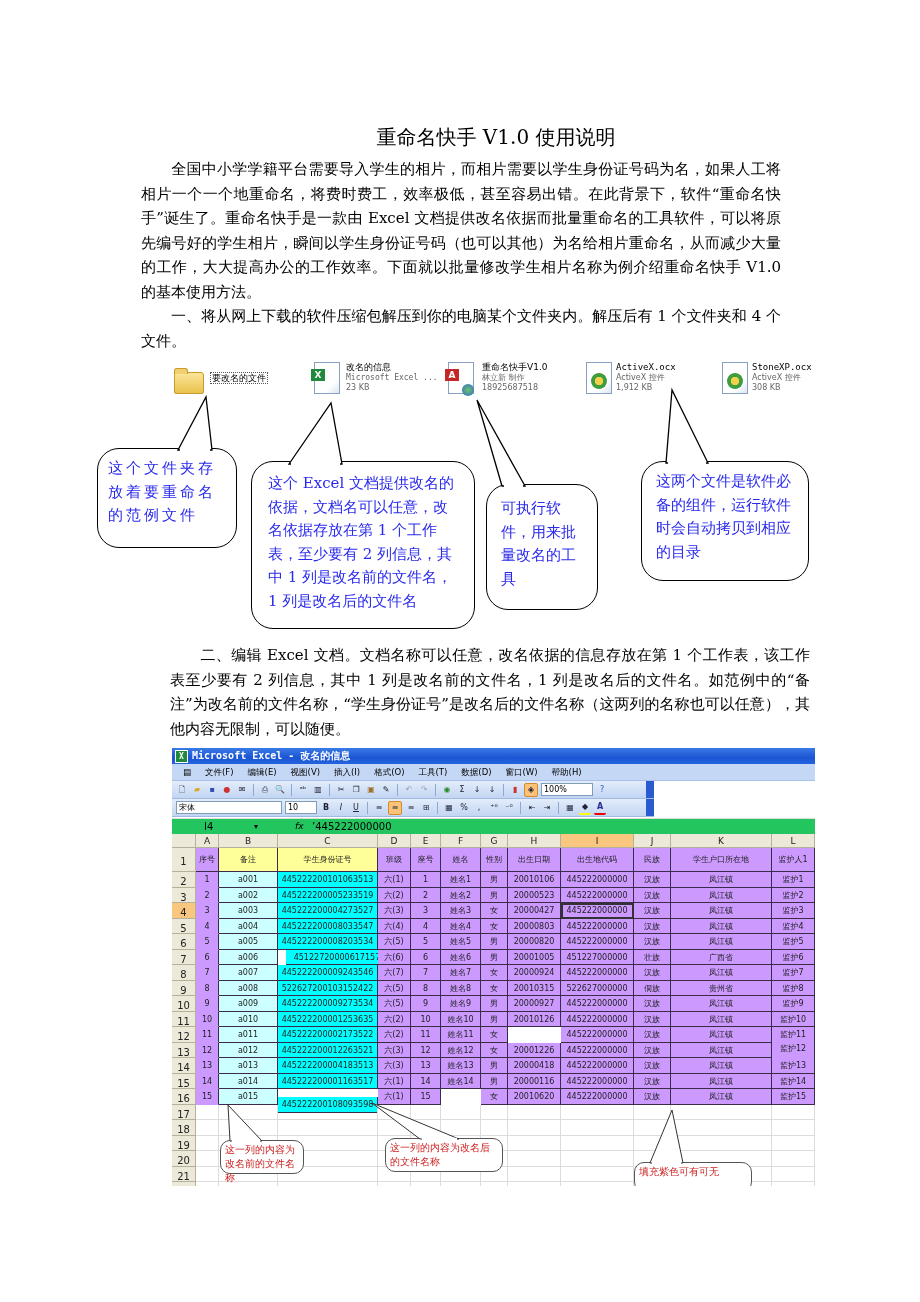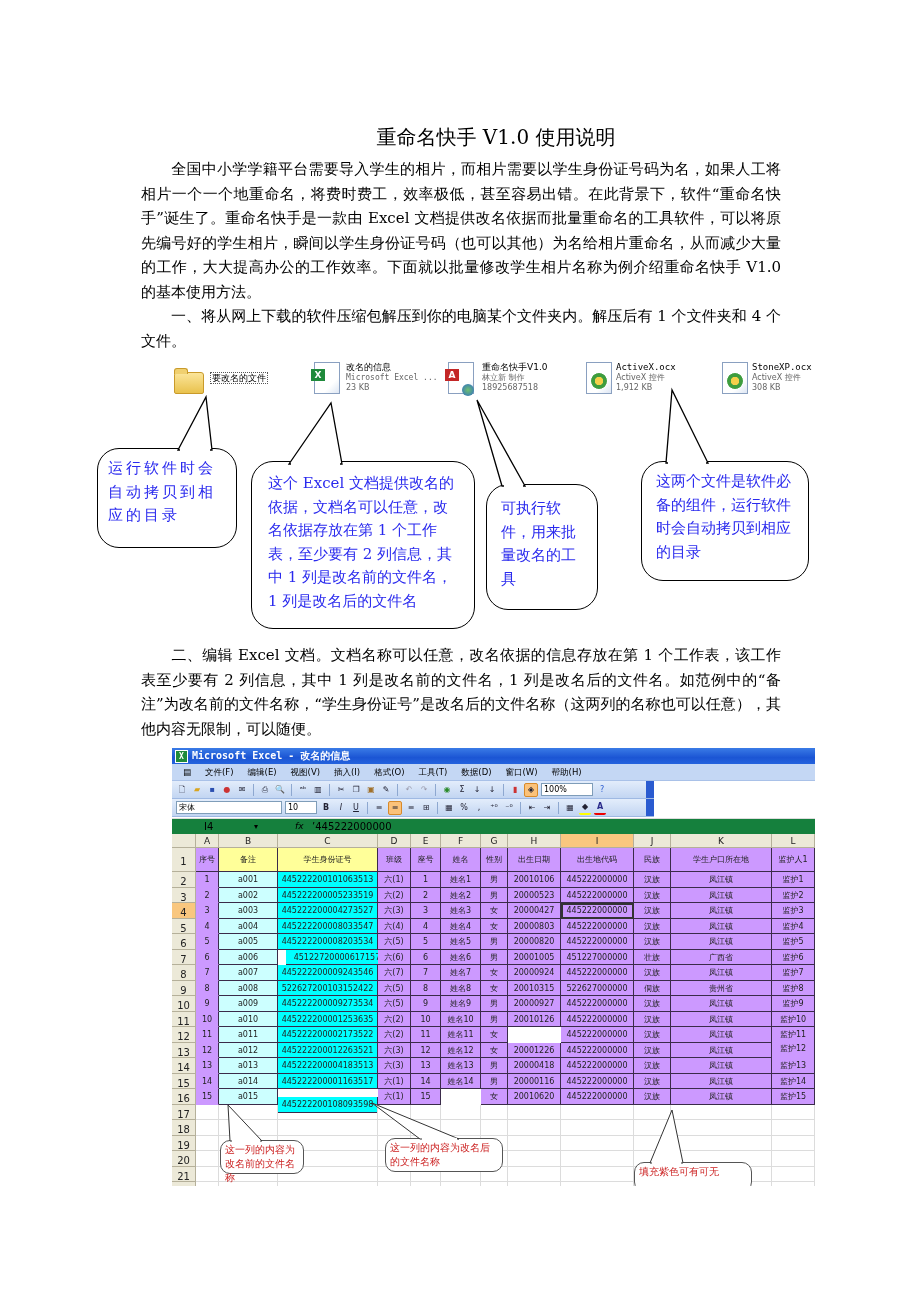--- a/index.html
+++ b/index.html
@@ -26,21 +26,21 @@
   .xl-title { height:16px; background:linear-gradient(#3a7be6,#1b55d4 60%,#2463de); color:#fff; font-size:10px; font-weight:bold; line-height:16px; padding-left:20px; position:relative; font-family:"DejaVu Sans Mono",monospace; }
   .xl-title .xicon { position:absolute; left:3px; top:2px; width:11px; height:11px; background:#1f8a3b; border:1px solid #fff; font-size:8px; line-height:11px; text-align:center; }
   .xl-menu { height:16px; background:#c4d7f4; font-size:8.5px; line-height:16px; display:flex; gap:0; padding-left:4px; border-bottom:1px solid #a9c1e8; }
   .xl-menu span { padding:0 7px; }
   .tb { height:17px; background:linear-gradient(#e3edfb,#c2d5f2); display:flex; align-items:center; padding-left:4px; gap:3px; font-size:8px; border-bottom:1px solid #9fb9e3; }
   .tbtn { width:12px; height:12px; display:inline-block; border-radius:2px; font-size:8px; line-height:12px; text-align:center; color:#223; }
   .tbtn.active { background:#fbc27a; border:1px solid #d88a2a; }
   .sep { width:1px; height:12px; background:#8ea8d0; margin:0 2px; }
   .sel { background:#fff; border:1px solid #7f9db9; height:11px; font-size:8px; line-height:11px; padding:0 2px; }
   .tb-end { width:8px; height:17px; background:#2a5bd0; margin-left:auto; }
-  .xl-formula { position:absolute; top:70px; left:0; width:643px; height:15px; background:#15803d; border-top:1px solid #ddd; font-size:10px; line-height:15px; }
+  .xl-formula { position:absolute; top:70px; left:0; width:643px; height:15px; background:#22c55e; border-top:1px solid #ddd; font-size:10px; line-height:15px; }
   .grid { position:absolute; left:0; top:86px; }
   .cell { position:absolute; box-sizing:border-box; font-size:8px; text-align:center; overflow:hidden; white-space:nowrap; border-right:1px solid #3a2b4a; border-bottom:1px solid #3a2b4a; color:#222; }
   .hdr { background:#ece9d8; border-right:1px solid #b5b09a; border-bottom:1px solid #b5b09a; font-size:9px; color:#222; }
   .hdr.on { background:#f9c77f; }
   .rn { background:#ece9d8; border-right:1px solid #b5b09a; border-bottom:1px solid #b5b09a; font-size:10px; color:#222; }
   .rn.on { background:#f9c77f; }
   .purple { background:#cc99ff; }
   .ltblue { background:#ccffff; }
   .cyan { background:#00ffff; }
   .yellow { background:#ffff99; }
@@ -101,41 +101,41 @@
   <div class="icon" style="left:0; top:2px;">
       <div class="doc" style="position:absolute;left:4px;top:0;">
         <div class="gear"></div>
       </div>
     </div>
   <div class="name" style="position:absolute; left:34px; top:2px; font-family:'DejaVu Sans Mono',monospace;">StoneXP.ocx</div>
   <div style="position:absolute; left:34px; top:13px;">ActiveX 控件</div>
   <div style="position:absolute; left:34px; top:23px;">308 KB</div>
 </div>
 
-<div class="abs callout" style="left:97px; top:448px; width:140px; height:100px; padding:8px 10px; letter-spacing:3px;">运行软件时会自动拷贝到相应的目录</div>
+<div class="abs callout" style="left:97px; top:448px; width:140px; height:100px; padding:8px 10px; letter-spacing:3px;">这个文件夹存放着要重命名的范例文件</div>
 <div class="abs callout" style="left:251px; top:461px; width:224px; height:168px; padding:10px 14px 6px 16px;">这个 Excel 文档提供改名的依据，文档名可以任意，改名依据存放在第 1 个工作表，至少要有 2 列信息，其中 1 列是改名前的文件名，1 列是改名后的文件名</div>
 <div class="abs callout" style="left:486px; top:484px; width:112px; height:126px; padding:12px 10px 6px 14px;">可执行软件，用来批量改名的工具</div>
 <div class="abs callout" style="left:641px; top:461px; width:168px; height:120px; padding:8px 12px 6px 14px;">这两个文件是软件必备的组件，运行软件时会自动拷贝到相应的目录</div>
 
 <svg class="overlay" width="920" height="700">
   <g fill="#fff" stroke="#000" stroke-width="1.3">
     <polygon points="178,450 206,397 212,450"></polygon>
     <polygon points="289,464 331,403 342,464"></polygon>
     <polygon points="525,486 477,400 502,486"></polygon>
     <polygon points="666,463 672,390 708,463"></polygon>
   </g>
   <g stroke="#fff" stroke-width="3">
     <line x1="180" y1="450" x2="210" y2="450"></line>
     <line x1="291" y1="464" x2="340" y2="464"></line>
     <line x1="504" y1="486" x2="523" y2="486"></line>
     <line x1="668" y1="463" x2="706" y2="463"></line>
   </g>
 </svg>
 
-<div class="abs para" style="top:643px;"><span class="indent"></span><span>二、编辑 Excel 文档。文档名称可以任意，改名依据的信息存放在第 1 个工作表，该工作表至少要有 2 列信息，其中 1 列是改名前的文件名，1 列是改名后的文件名。如范例中的“备注”为改名前的文件名称，“学生身份证号”是改名后的文件名称（这两列的名称也可以任意），其他内容无限制，可以随便。</span></div>
+<div class="abs para" style="top:643px;margin-left:29px;"><span class="indent"></span><span>二、编辑 Excel 文档。文档名称可以任意，改名依据的信息存放在第 1 个工作表，该工作表至少要有 2 列信息，其中 1 列是改名前的文件名，1 列是改名后的文件名。如范例中的“备注”为改名前的文件名称，“学生身份证号”是改名后的文件名称（这两列的名称也可以任意），其他内容无限制，可以随便。</span></div>
 
 <div class="abs xl">
   <div class="xl-title">
     <span class="xicon">X</span>
     <span>Microsoft Excel - 改名的信息</span>
   </div>
   <div class="xl-menu">
     <span>▤</span>
     <span>文件(F)</span>
     <span>编辑(E)</span>

